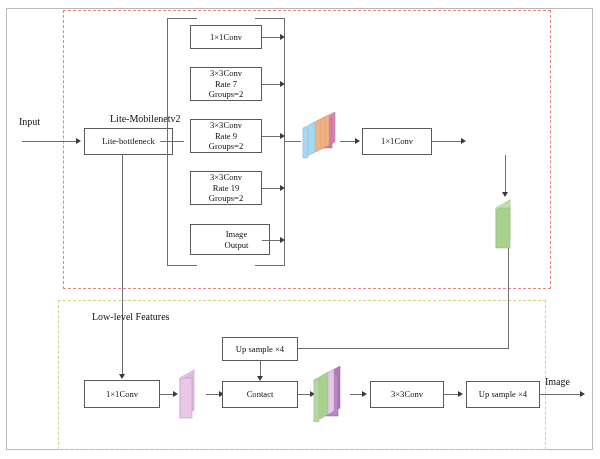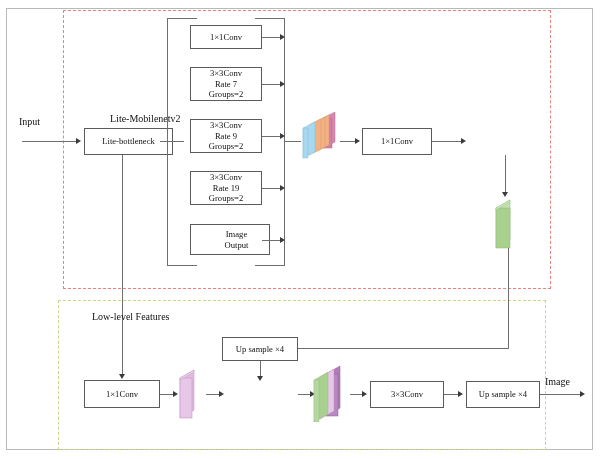--- a/index.html
+++ b/index.html
@@ -178,20 +178,23 @@
   </div>
   <div class="h" style="left:206px;top:394px;width:15px;"></div>
   <div class="ar r" style="left:219px;top:390.6px;"></div>
 
   <div class="box" style="left:222px;top:337px;width:76px;height:24px;">
     <span class="ln">Up sample ×4</span>
   </div>
   <div class="v" style="left:260px;top:361px;height:18px;"></div>
   <div class="ar d" style="left:256.6px;top:376px;"></div>
 
+  <div class="box" style="left:222px;top:381px;width:76px;height:27px;">
+    <span class="ln">Contact</span>
+  </div>
   <div class="h" style="left:298px;top:394px;width:14px;"></div>
   <div class="ar r" style="left:310px;top:390.6px;"></div>
 
   <div class="slab" style="left:306px;top:362px;width:50px;height:60px;">
     <svg width="50" height="60" viewBox="0 0 50 60">
       <polygon points="20,12 34,4 34,46 20,54" fill="#b07cb8" stroke="#8f5f98" stroke-width="0.5"></polygon>
       <rect x="20" y="12" width="12" height="42" fill="#b888c0" stroke="#8f5f98" stroke-width="0.5"></rect>
       <polygon points="14,15 28,7 28,49 14,57" fill="#e8c6e8" stroke="#b98cb9" stroke-width="0.4"></polygon>
       <polygon points="8,18 22,10 22,52 8,60" fill="#a9d18e" stroke="#8fb87a" stroke-width="0.4"></polygon>
       <rect x="8" y="18" width="5" height="42" fill="#b5d7a0" stroke="#8fb87a" stroke-width="0.4"></rect>

